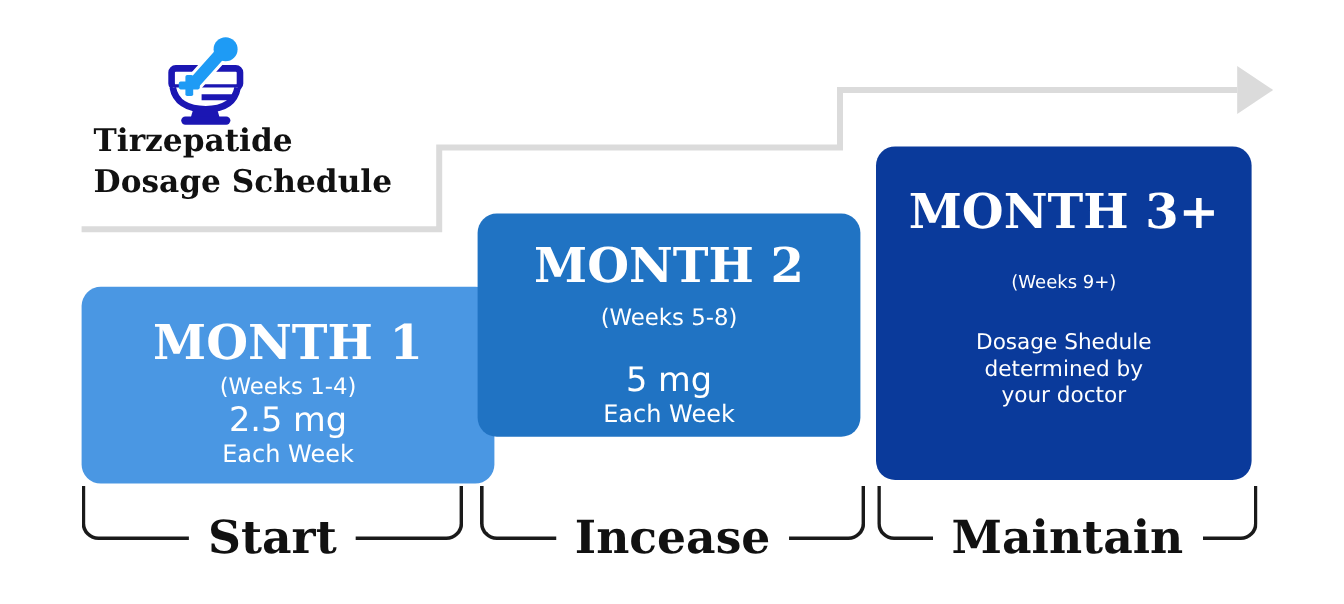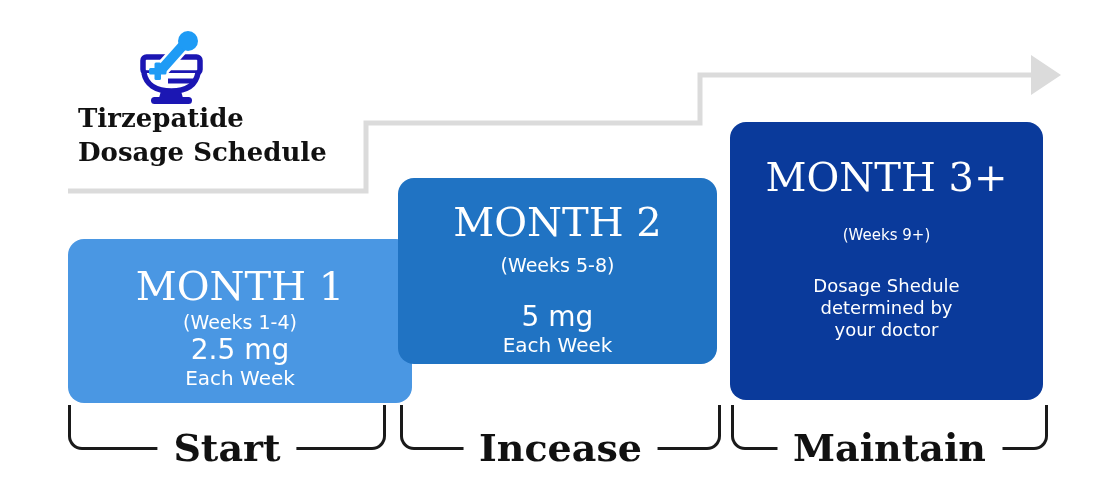--- a/index.html
+++ b/index.html
@@ -13,21 +13,21 @@
   .brand-title {
     position:absolute; left:78px; top:101px; z-index:2;
     font-family:"DejaVu Serif", serif; font-weight:bold;
     font-size:26px; line-height:34px; color:#111111; white-space:nowrap;
   }
 
   .stage {
     position:absolute; z-index:1; border-radius:16px; color:#ffffff;
     text-align:center; display:flex; flex-direction:column; align-items:center;
   }
-  .stage .month { font-family:"DejaVu Serif", serif; font-weight:normal; white-space:nowrap; }
+  .stage .month { font-family:"DejaVu Serif", serif; font-weight:bold; white-space:nowrap; }
   #stage1 { left:68px;  top:239px; width:344px; height:164px; background:#4A97E3;align-items:center; }
   #stage2 { left:398px; top:178px; width:319px; height:186px; background:#2073C3; }
   #stage3 { left:730px; top:122px; width:313px; height:278px; background:#0A3A9B; }
 
   #stage1 .month { font-size:40px; line-height:46px; margin-top:24px; }
   #stage1 .weeks { font-size:19px; line-height:26px; }
   #stage1 .dose  { font-size:28px; line-height:30px; }
   #stage1 .freq  { font-size:20px; line-height:26px; }
 
   #stage2 .month { font-size:40px; line-height:48px; margin-top:20px; }

